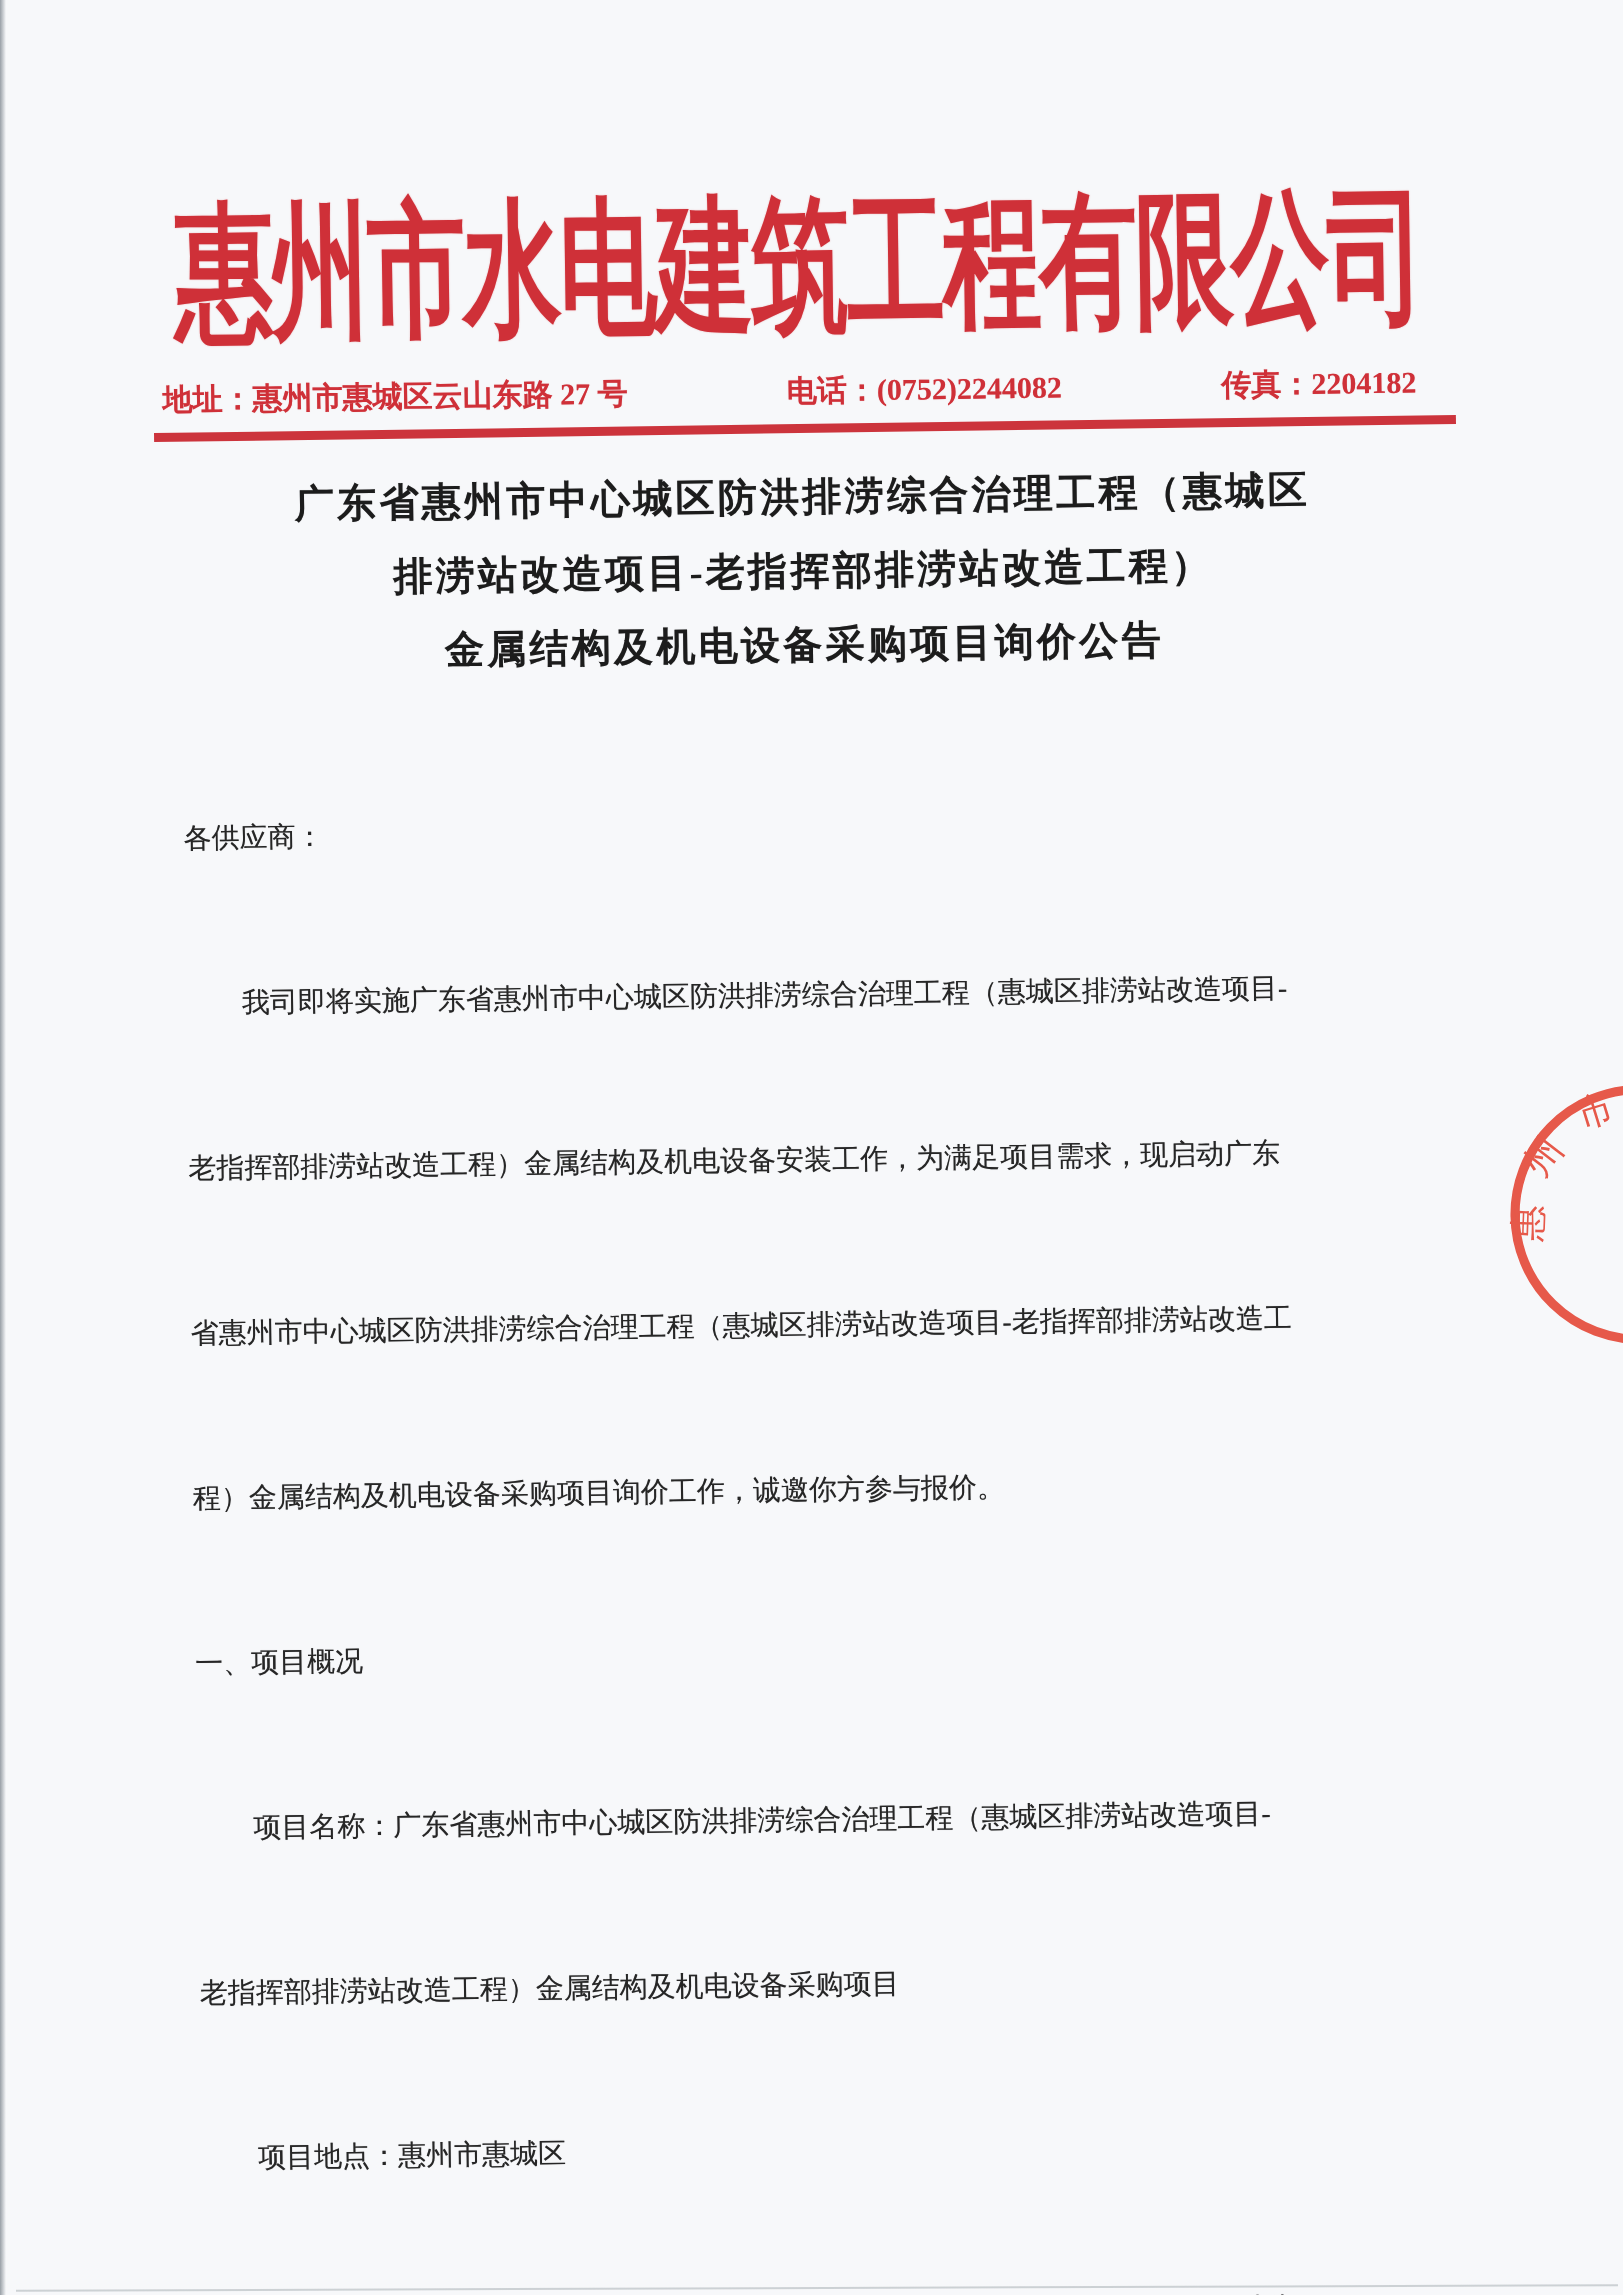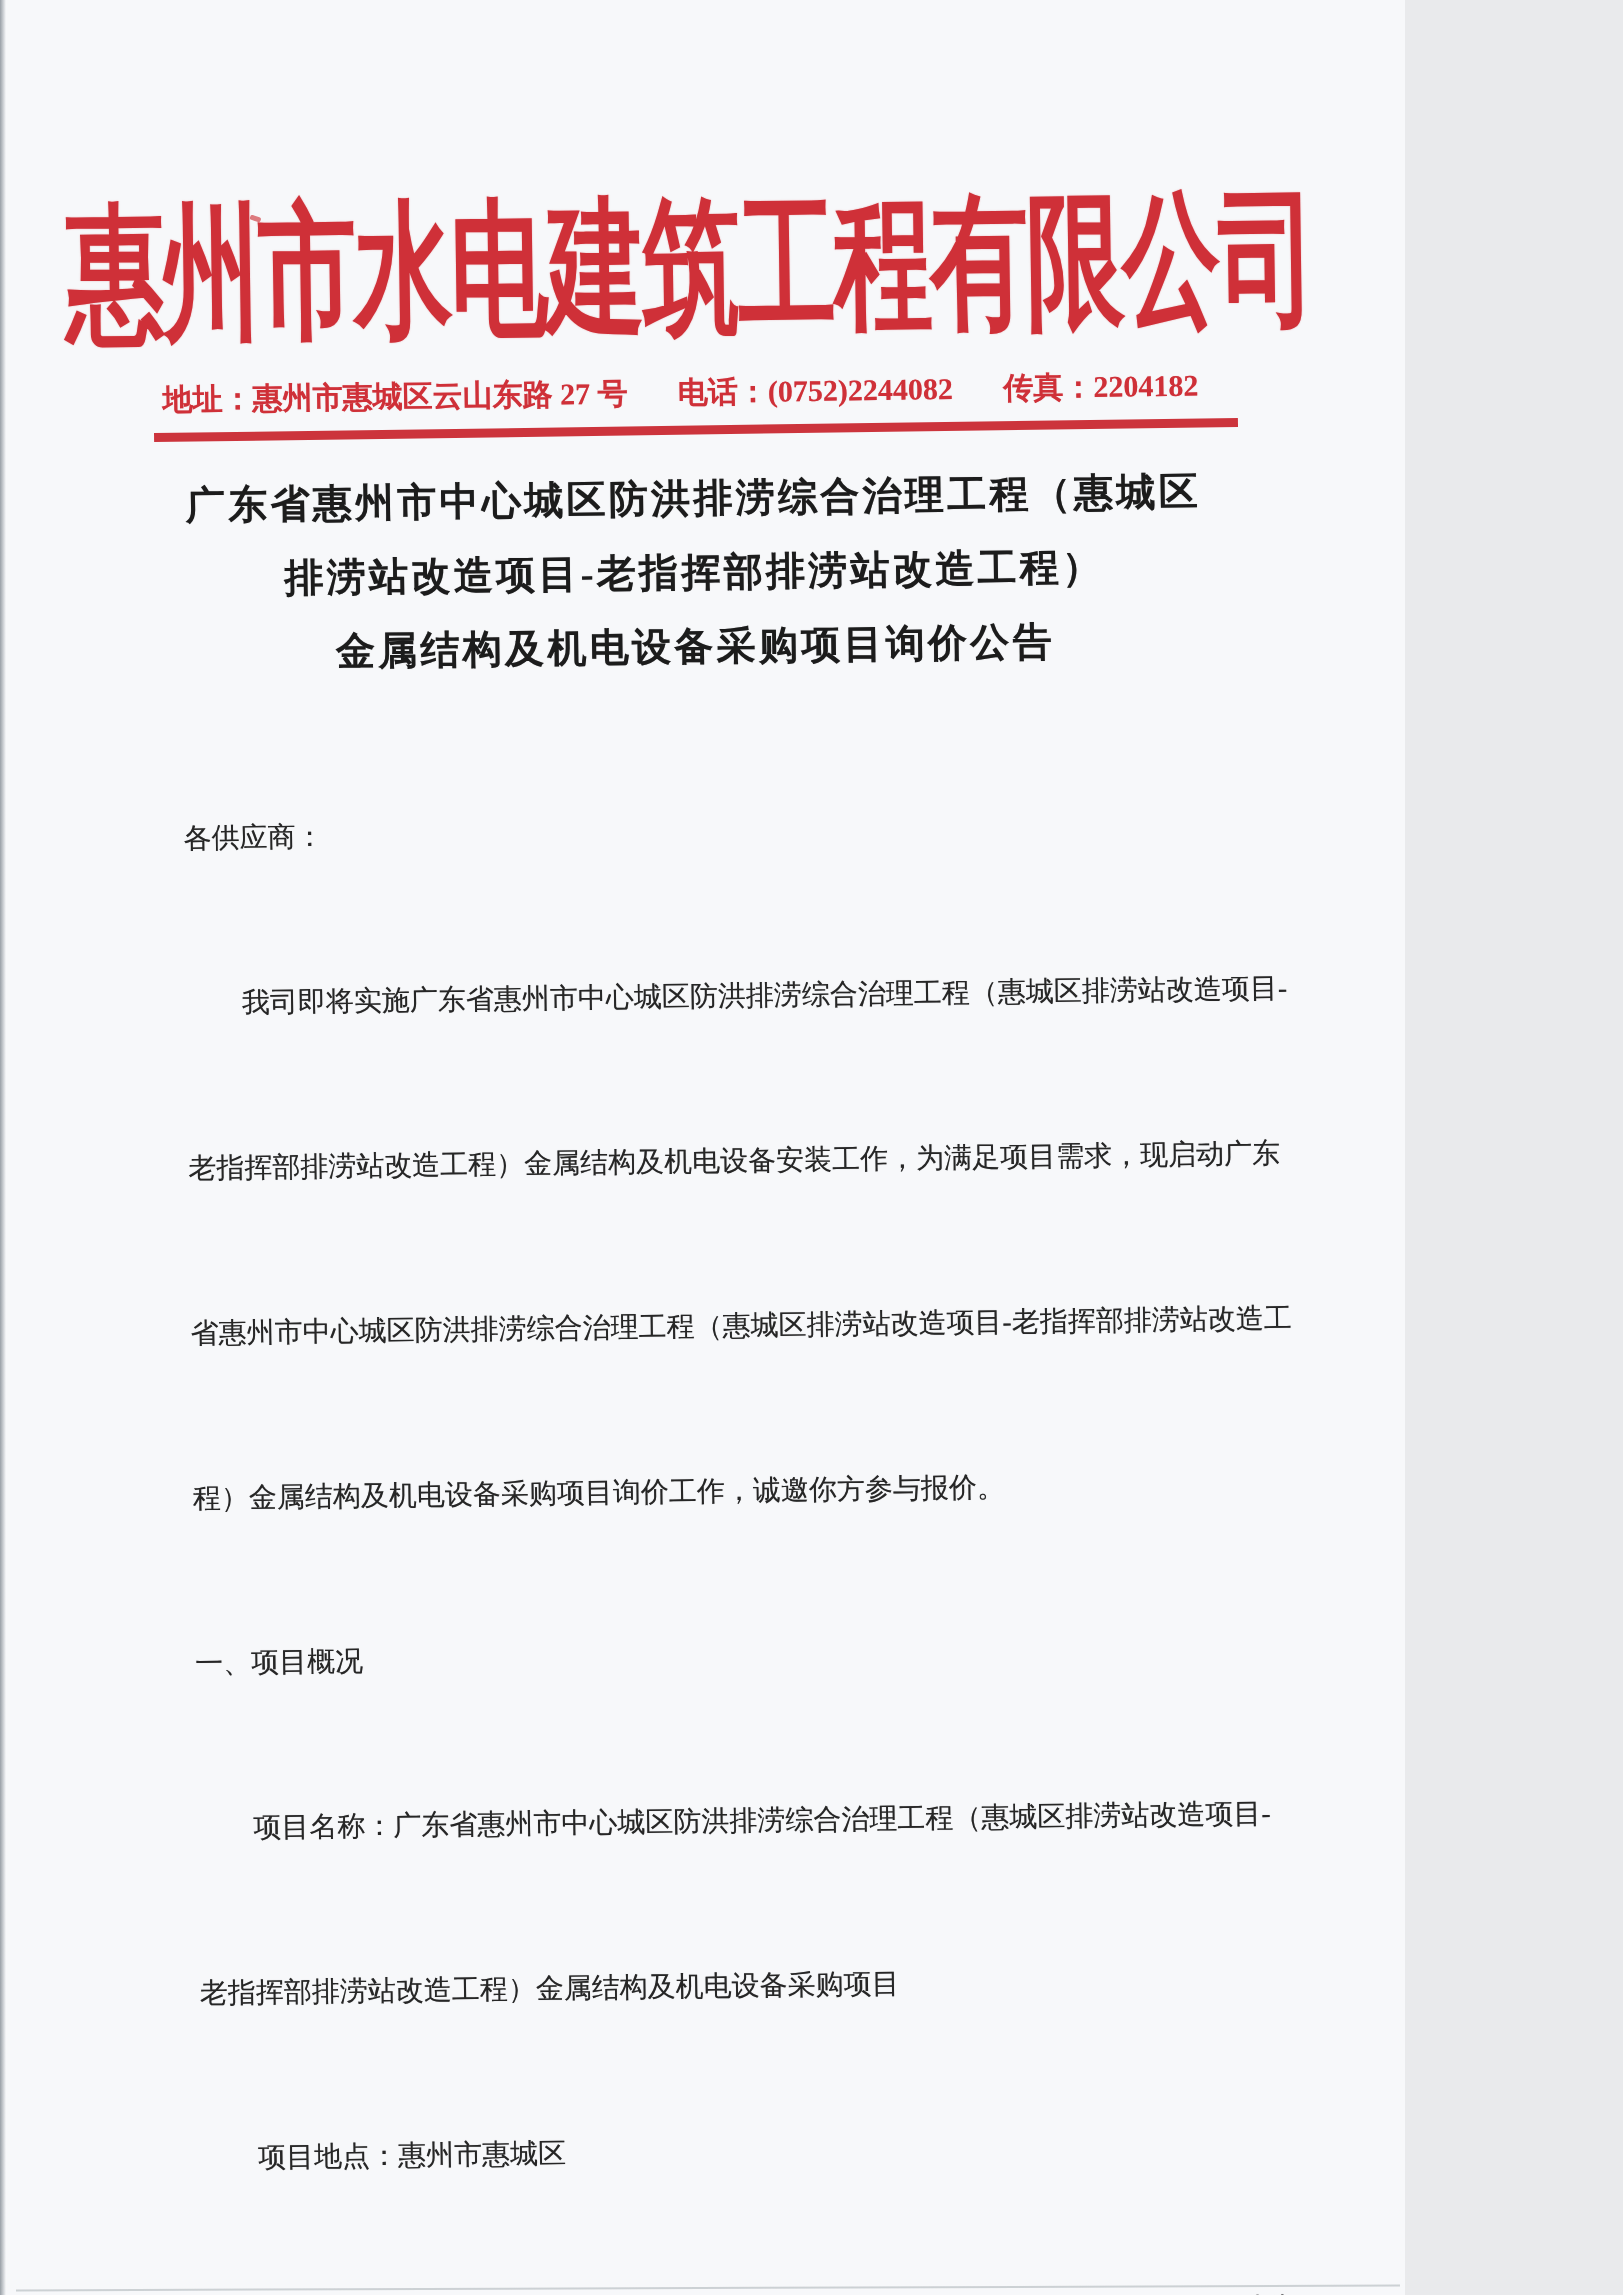--- a/index.html
+++ b/index.html
@@ -1,18 +1,18 @@
 <!DOCTYPE html>
 <html style="--brand-red: #cf3038; --rule-red: #cc343c; --stamp-red: #e54837; --text-color: #262626; --paper: #f7f8fa;font-size:10.5px"><head>
 <meta charset="utf-8">
 <style>
   html,body{margin:0;padding:0;background:#e9eaec;}
   .page{
     position:relative;
-    width:1405px;height:2295px;
+    width:1623px;height:2295px;
     background:var(--paper,#f7f8fa);
     overflow:hidden;
     font-family:"Liberation Serif","DejaVu Serif",serif;
     color:var(--text-color,#262626);
   }
   .scan-edge-left{
     position:absolute;left:0;top:0;bottom:0;width:5.9px;
     background:linear-gradient(90deg,#79828a,rgba(200,205,210,0));
     opacity:.75;
   }

